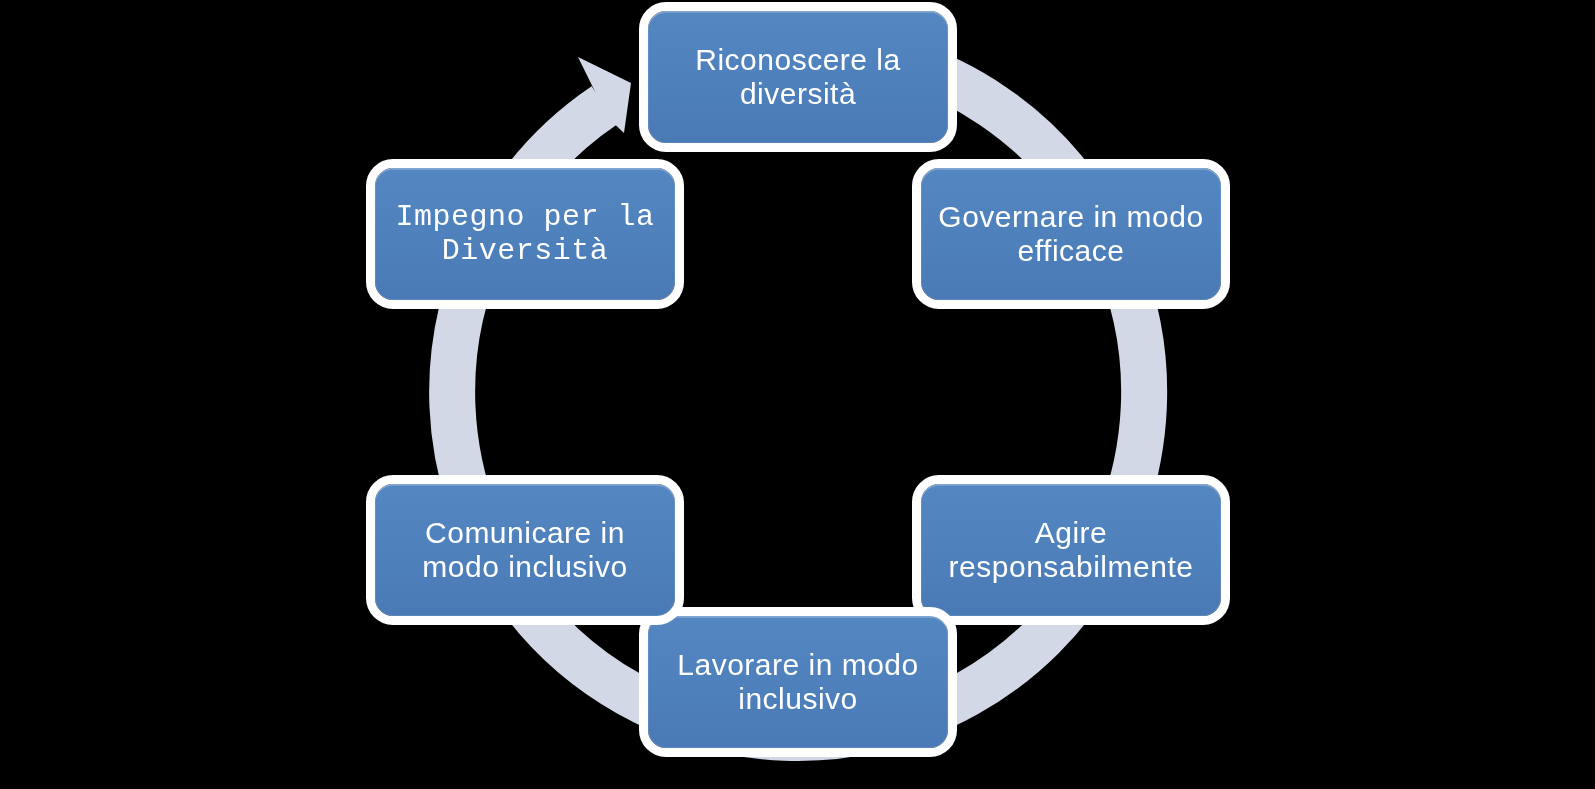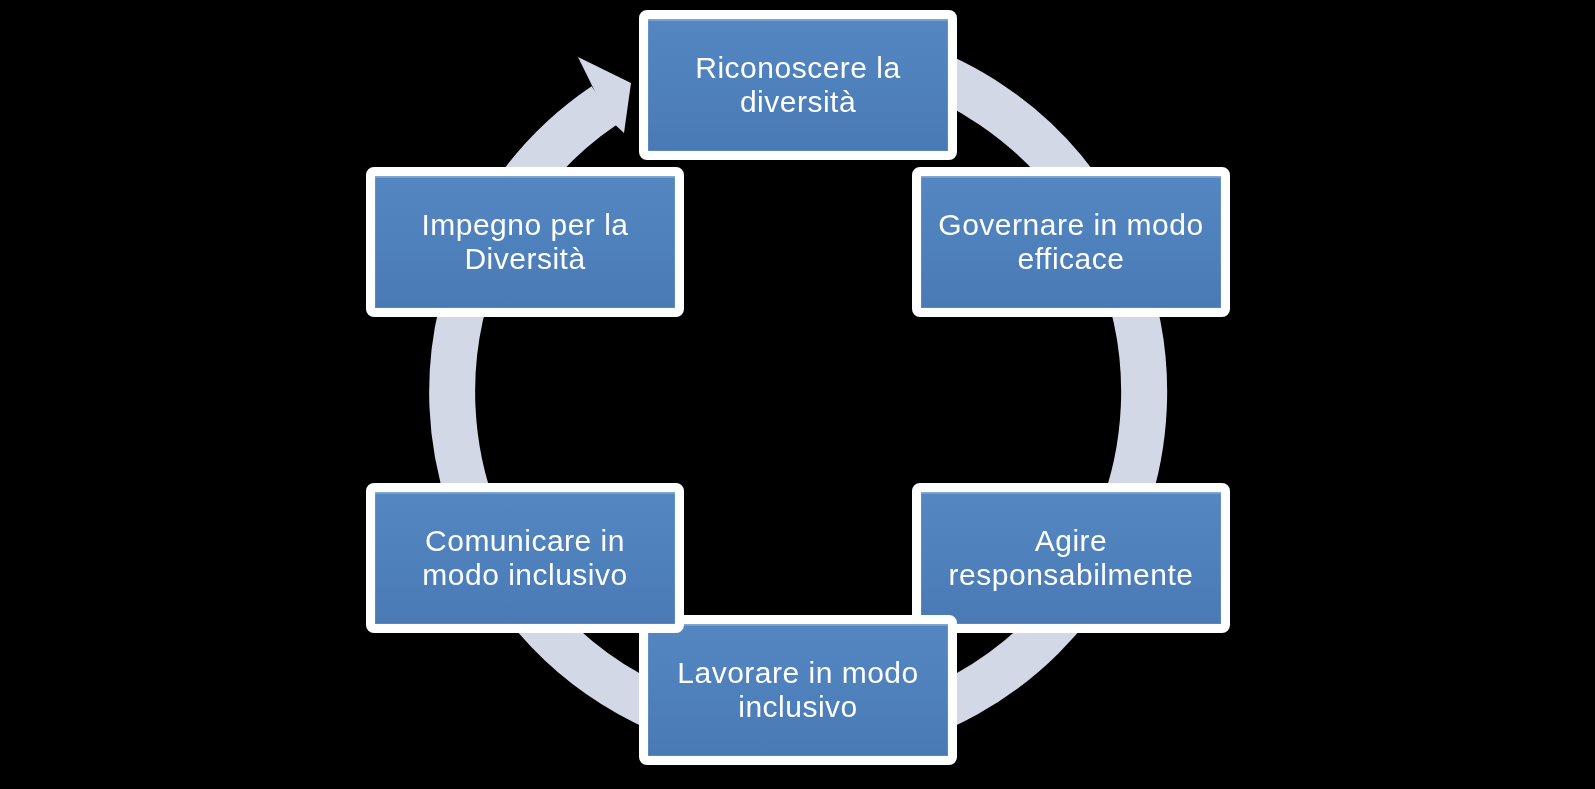--- a/index.html
+++ b/index.html
@@ -22,43 +22,42 @@
     width: 1595px;
     height: 789px;
     display: block;
   }
   .node {
     position: absolute;
     width: 318px;
     height: 150px;
     box-sizing: border-box;
     border: 9px solid #ffffff;
-    border-radius: 8px;
+    border-radius: 27px;
     background: linear-gradient(180deg, #5486c2 0%, #4e80bc 55%, #4a7ab6 100%);
     background-clip: padding-box;
     box-shadow: inset 0 2px 0 rgba(255,255,255,0.20), inset 0 0 0 1px rgba(255,255,255,0.10);
     display: flex;
     align-items: center;
     justify-content: center;
     text-align: center;
-    margin-top: 8px;
   }
   .node-label {
     color: #ffffff;
     font-size: 30px;
     line-height: 1.15;
     white-space: pre-line;
     letter-spacing: 0.5px;
   }
   .pos-top          { left: 639px; top: 2px;   }
   .pos-top-right    { left: 912px; top: 159px; }
   .pos-bottom-right { left: 912px; top: 475px; }
   .pos-bottom       { left: 639px; top: 607px; }
   .pos-bottom-left  { left: 366px; top: 475px; }
-  .pos-top-left     { left: 366px; top: 159px; }
+  .pos-top-left     { left: 366px; top: 159px; font-family: Liberation Mono, monospace; }
 </style>
 </head>
 <body>
 
 <div class="stage">
 
   <svg class="ring-svg" viewBox="0 0 1595 789" aria-hidden="true">
     <path d="M 657.3 75.9 A 346 346 0 1 1 604.5 105.2" fill="none" stroke="#D2D8E6" stroke-width="46"></path>
     <polygon points="578,57 631,83 624,133 608,118" fill="#D2D8E6"></polygon>
   </svg>

